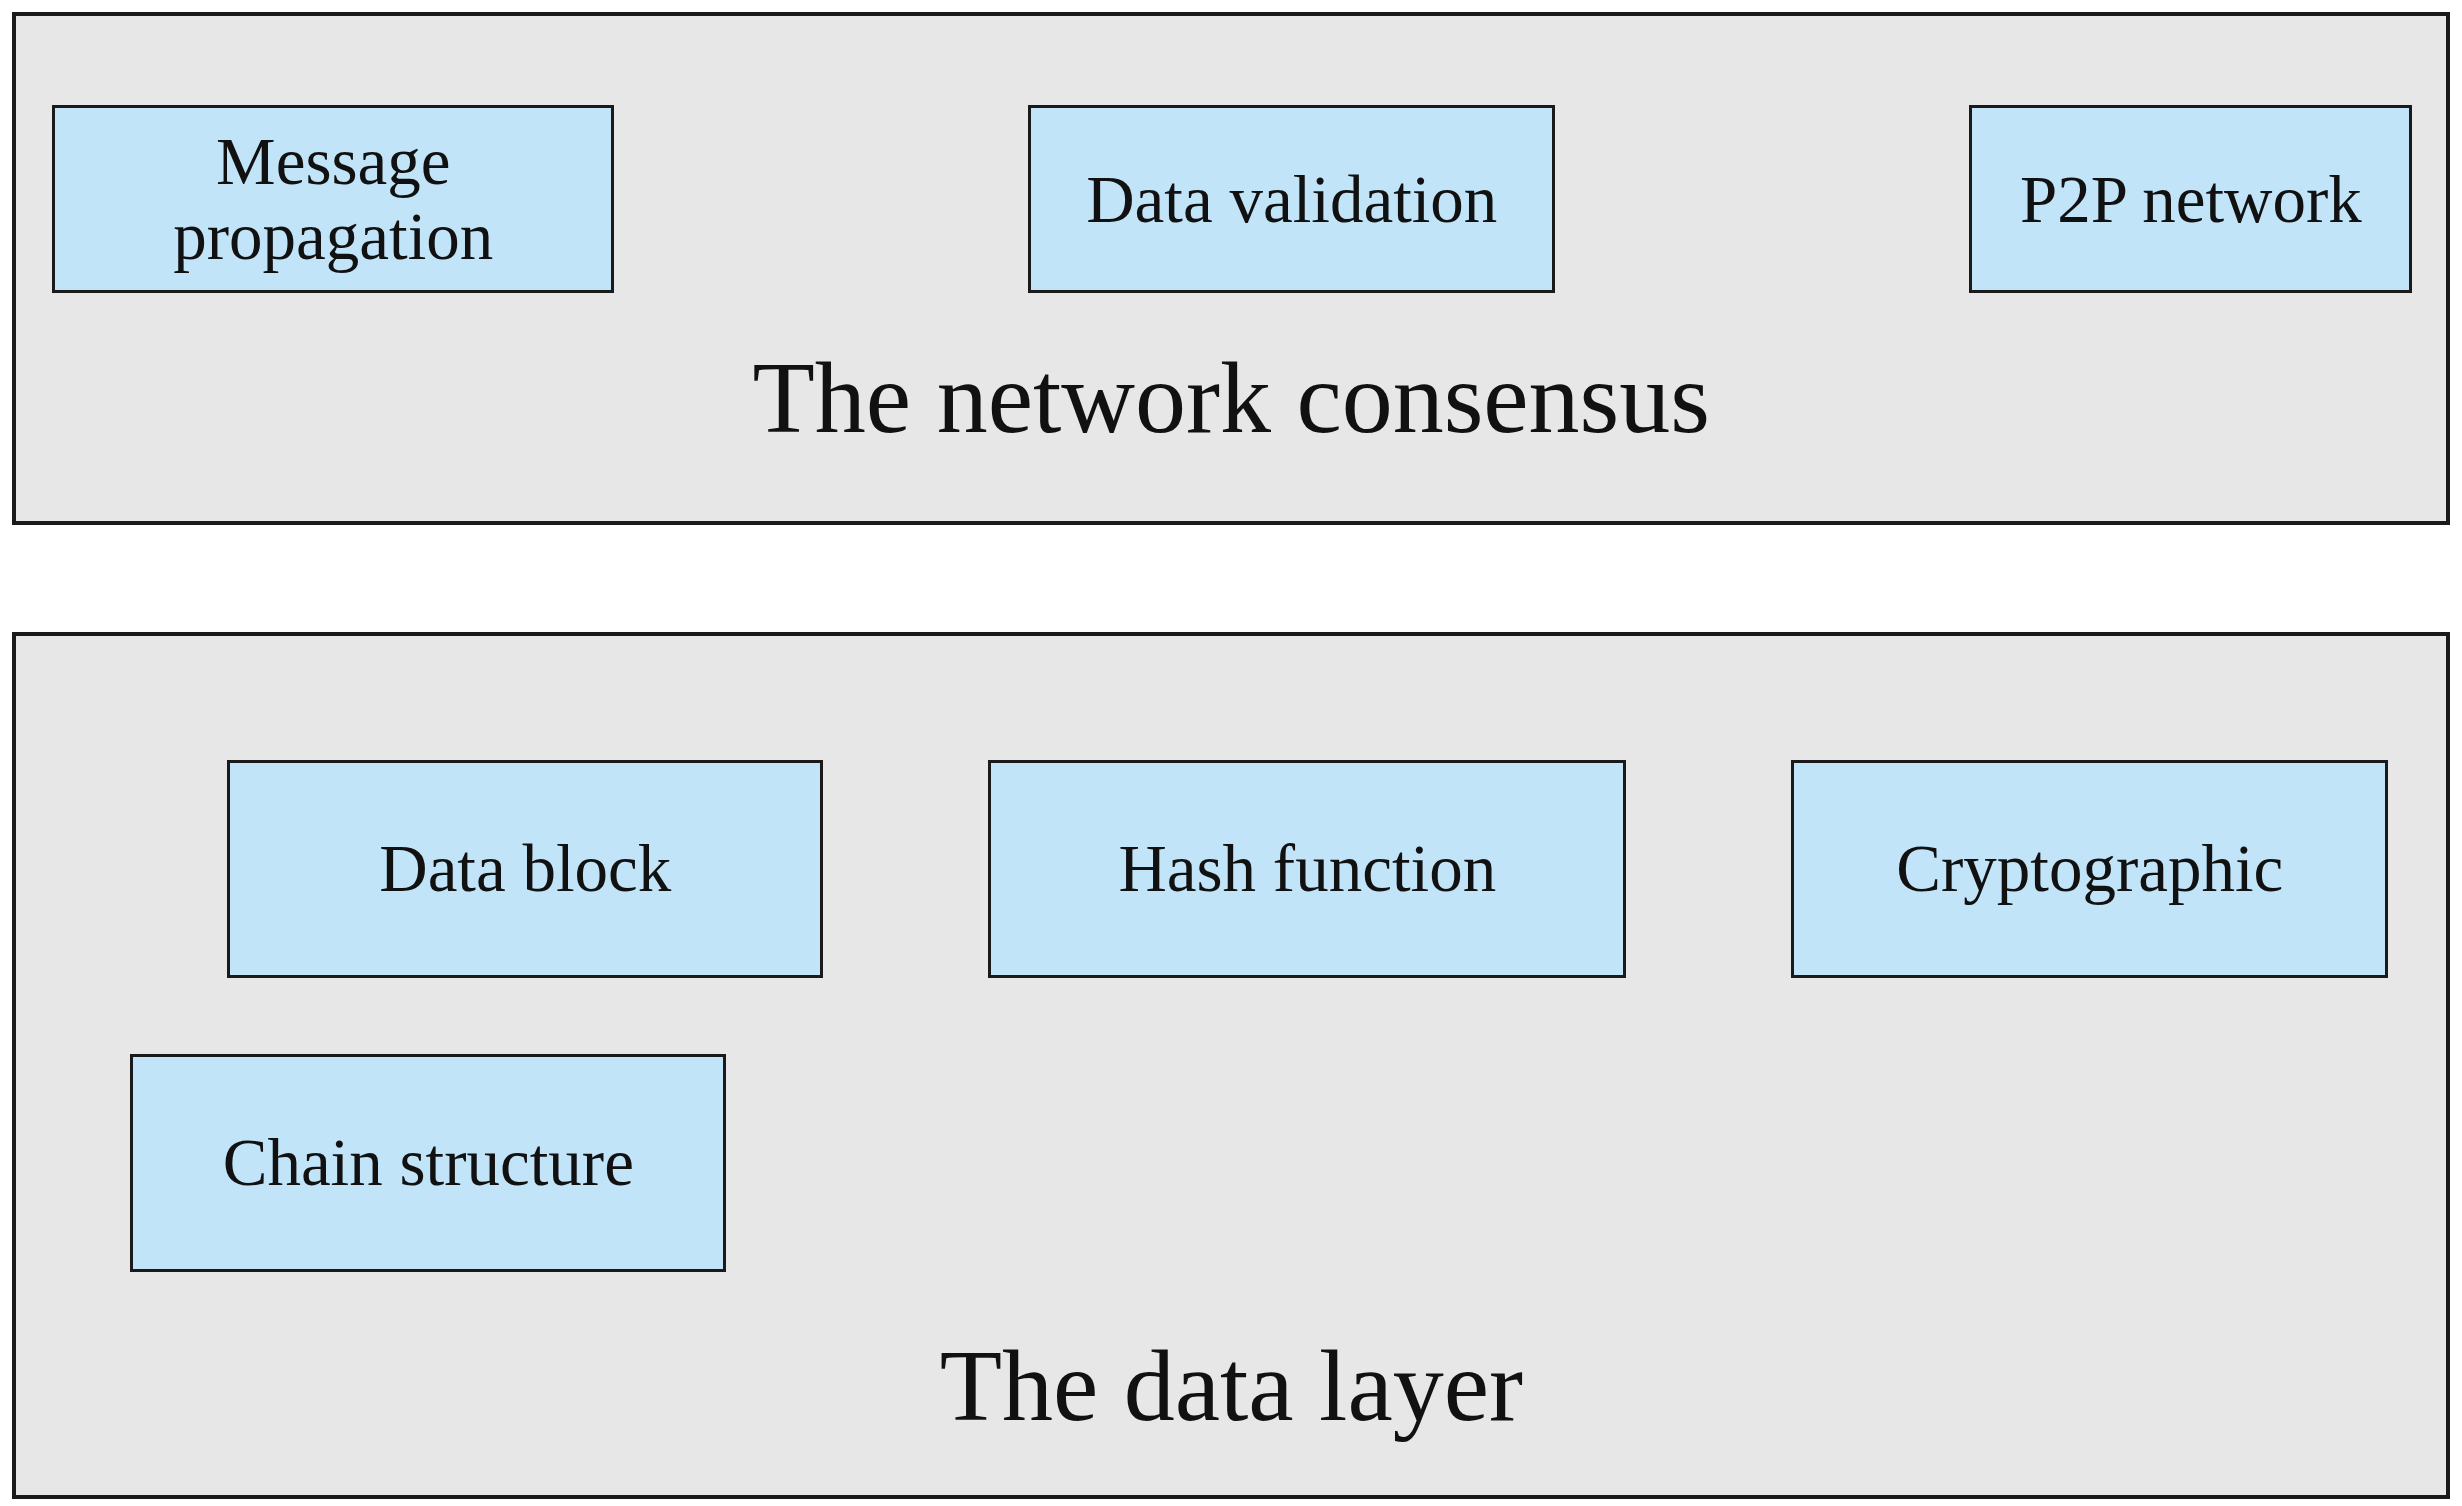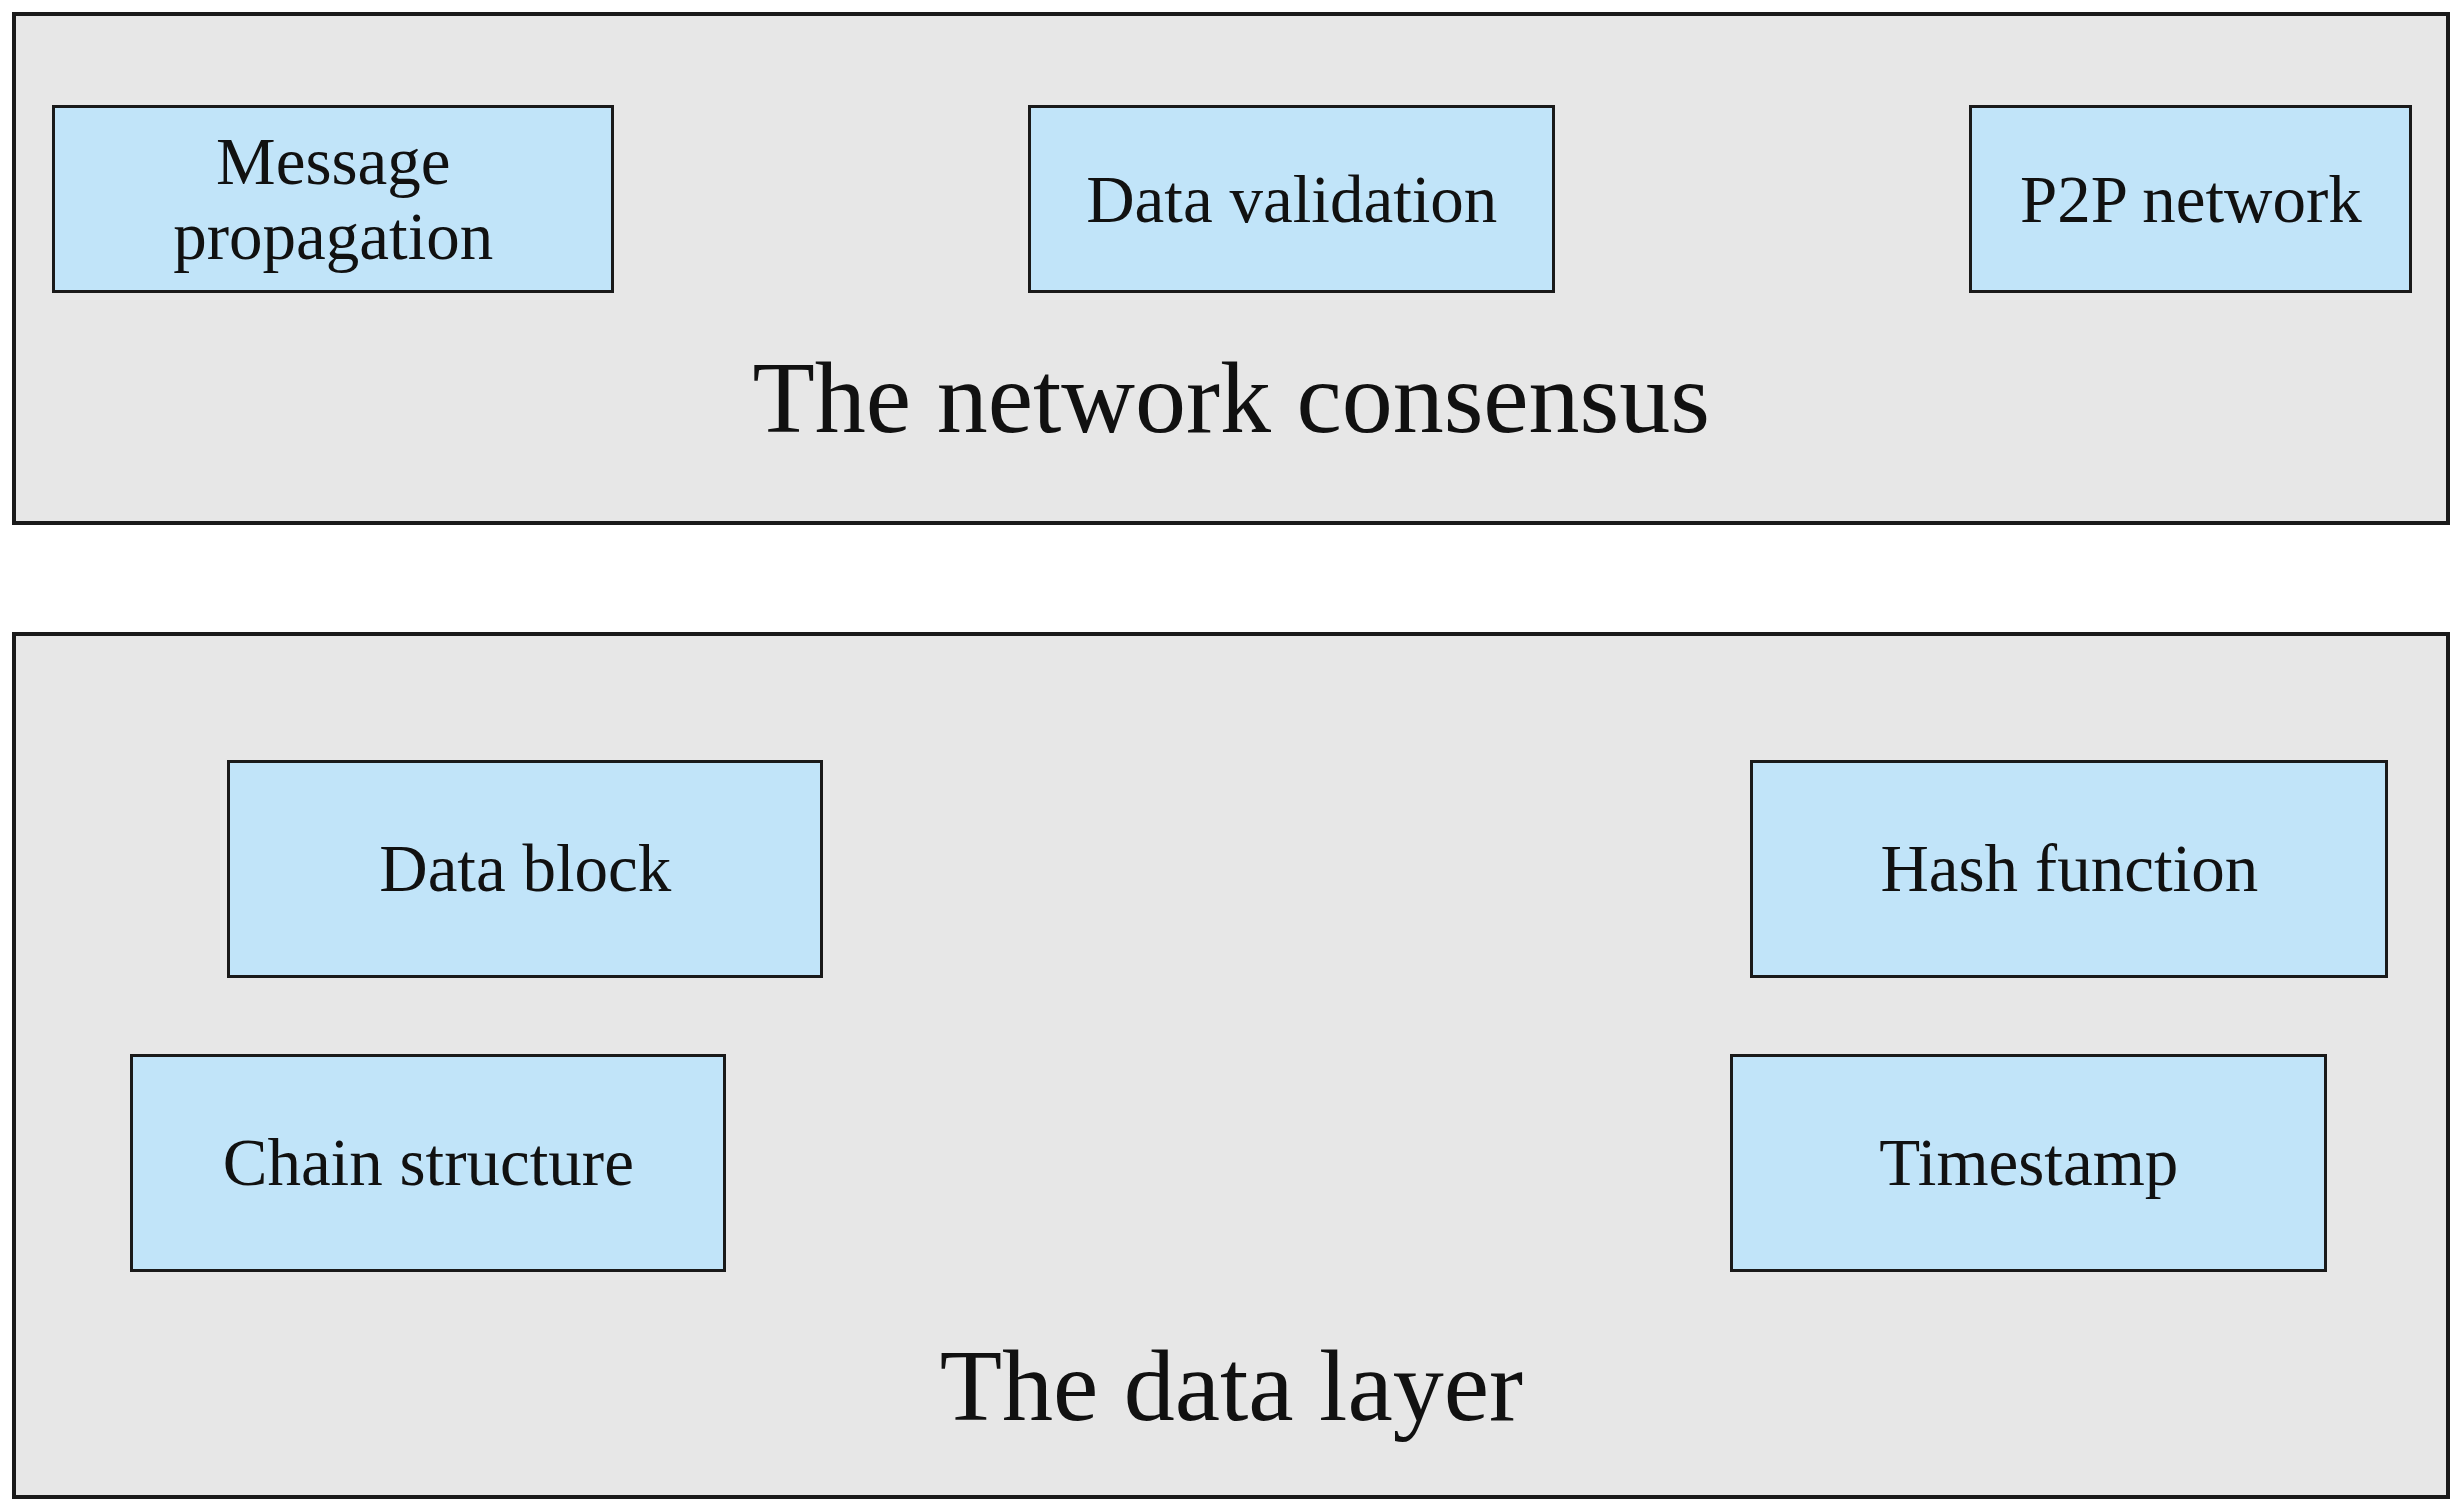--- a/index.html
+++ b/index.html
@@ -91,22 +91,22 @@
       <div class="node w-val">Data validation</div>
       <div class="node w-p2p">P2P network</div>
     </div>
     <div class="layer-title">The network consensus</div>
   </div>
 
   <div class="panel bottom-panel">
     <div class="box-row box-row-1">
       <div class="node w-datablock">Data block</div>
       <div class="node w-hash">Hash function</div>
+      <div class="node w-crypto">Cryptographic</div>
     </div>
     <div class="box-row box-row-2">
       <div class="node w-datablock">Chain structure</div>
-      <div class="node w-crypto">Timestamp</div>
     </div>
     <div class="layer-title">The data layer</div>
   </div>
 
 </div>
 
 
 </body></html>

